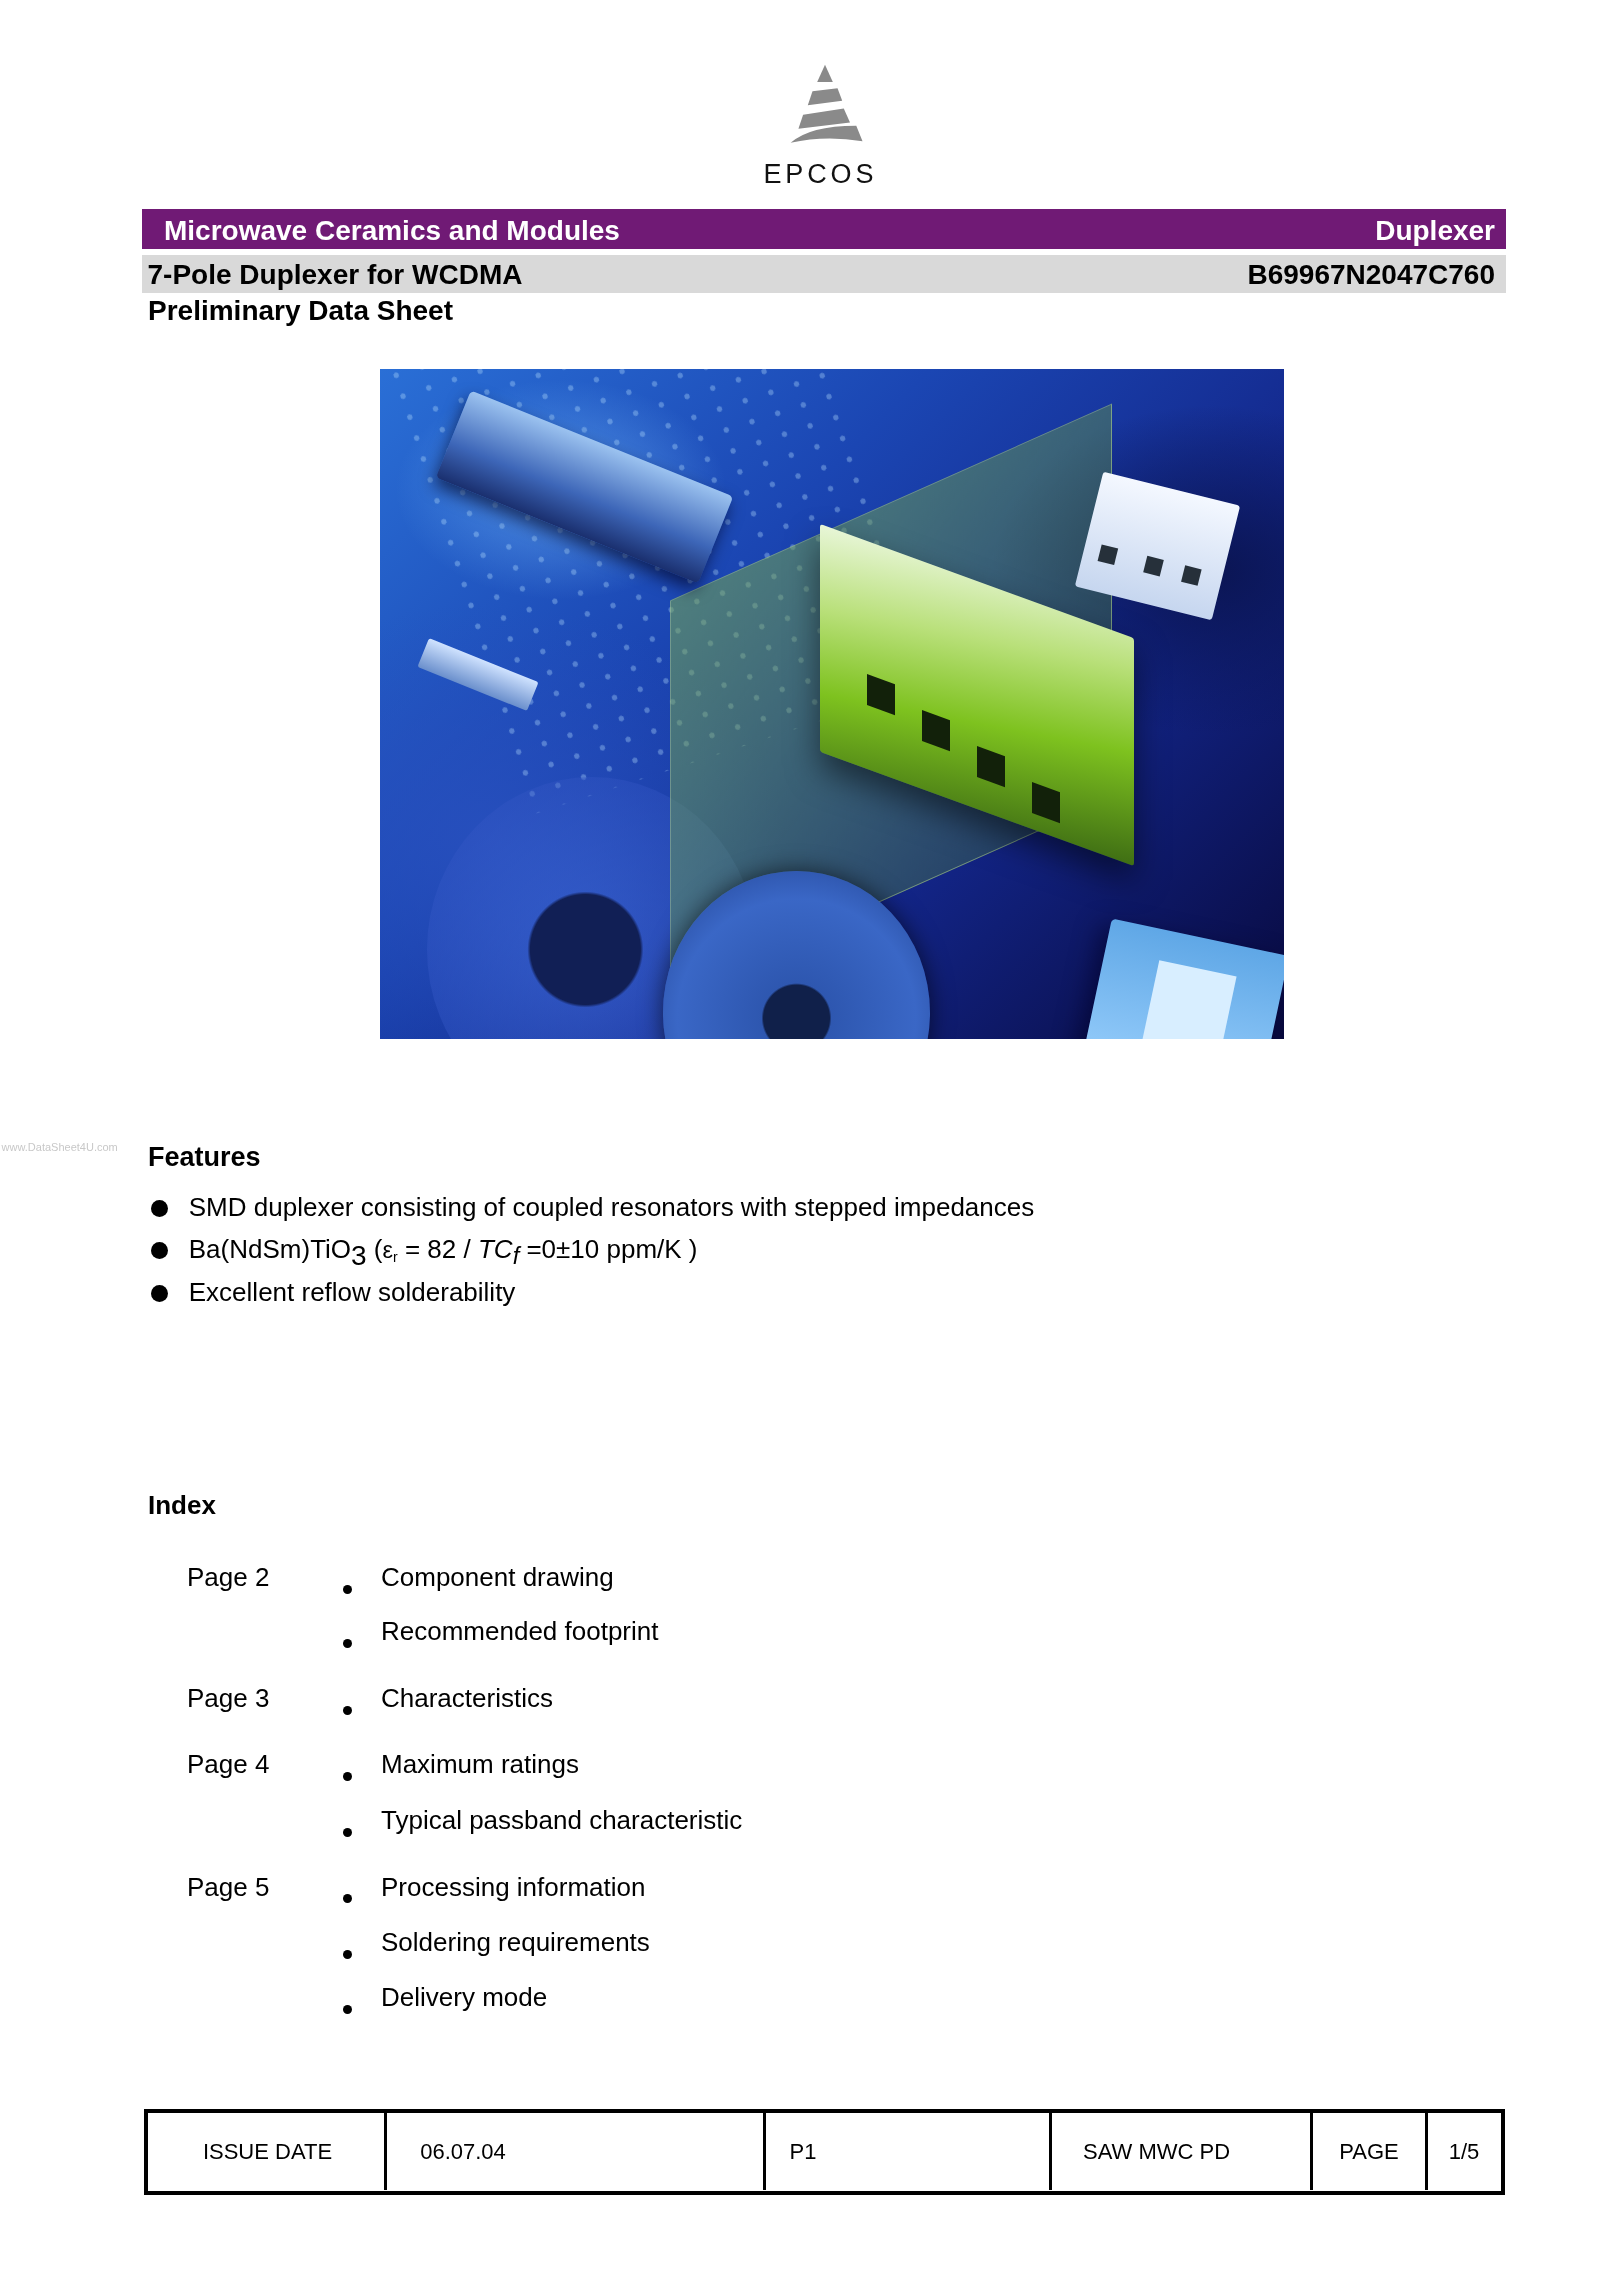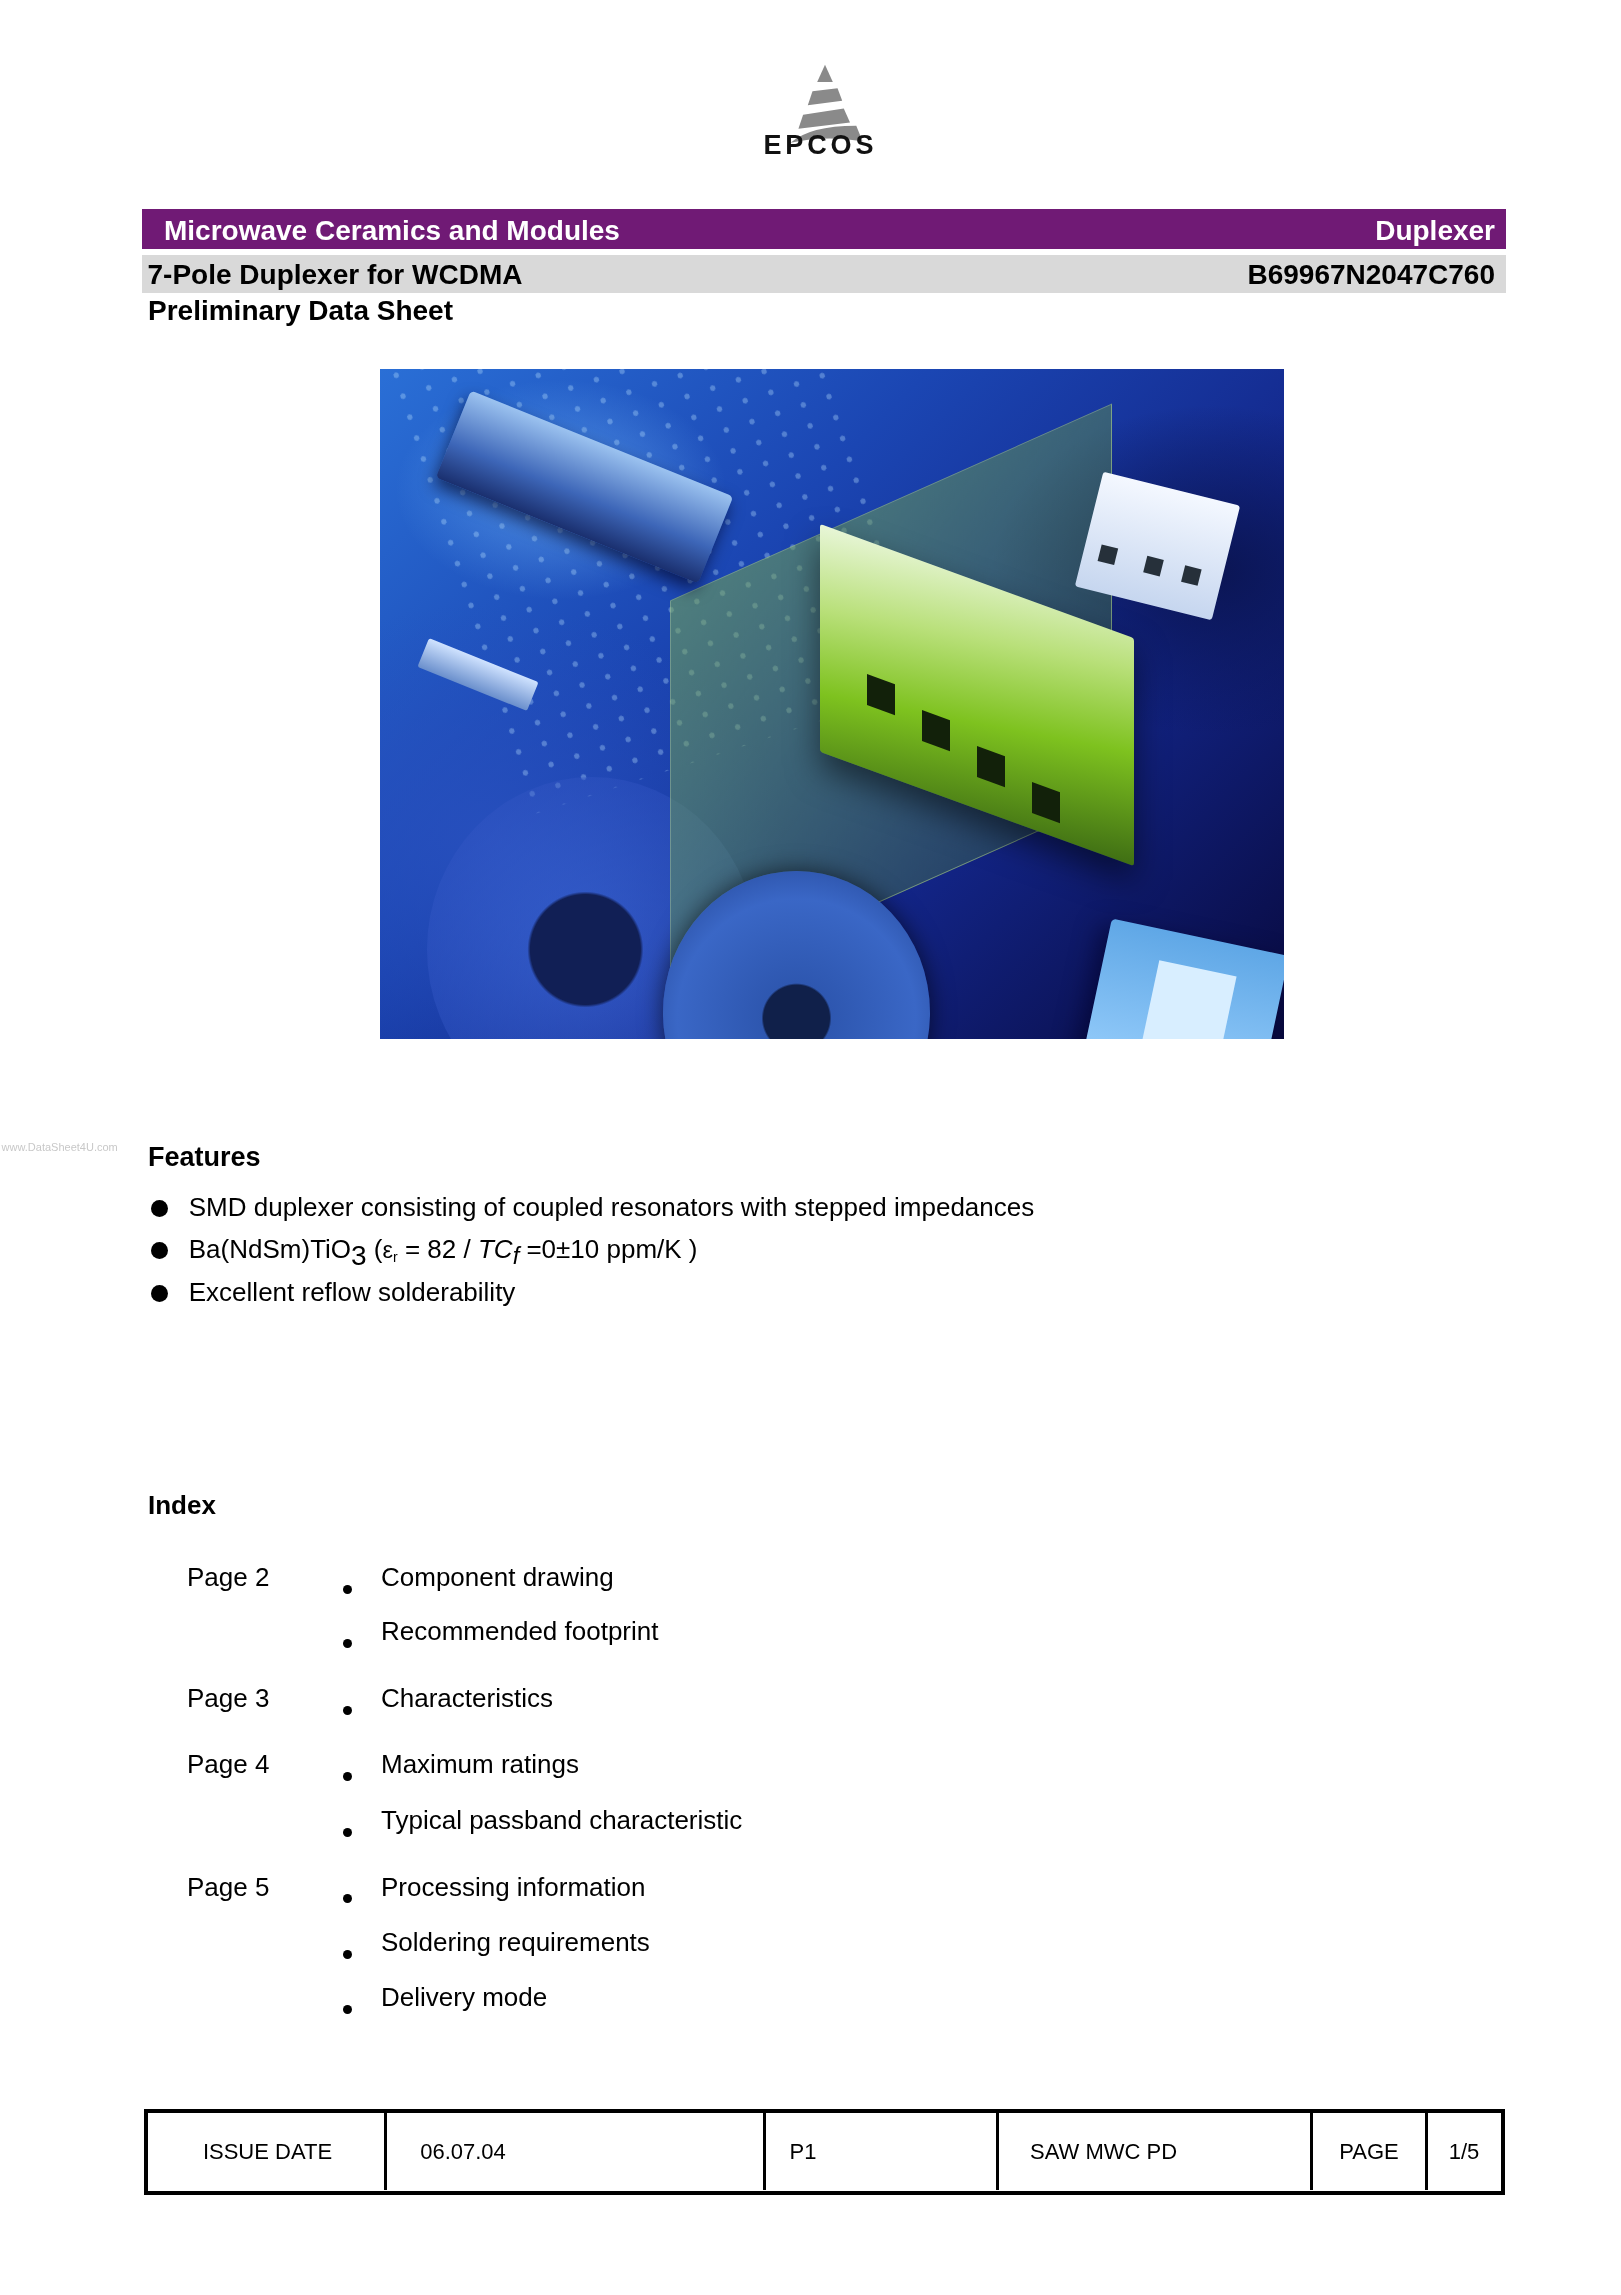--- a/index.html
+++ b/index.html
@@ -3,21 +3,21 @@
 <meta charset="utf-8">
 <style>
   html, body { margin:0; padding:0; background:#ffffff; }
   body { width:1622px; height:2295px; position:relative; overflow:hidden;
          font-family:"Liberation Sans", sans-serif; color:#000; }
   .abs { position:absolute; }
 
   
   #logo { left:754px; top:60px; width:141px; height:118px; }
   #logo svg { position:absolute; left:23.6px; top:0; }
-  #logo .wordmark { position:absolute; left:9.4px; top:72px; font-weight:bold;
+  #logo .wordmark { position:absolute; left:9.4px; top:101px; font-weight:normal;
     font-size:27px; letter-spacing:3.9px; line-height:27px; color:#111; }
 
   
   .bar { position:absolute; left:142px; width:1364px; }
   #bar-dark { top:209px; height:40px; background:#701a75; color:#fff; }
   #bar-light { top:255px; height:38px; background:#d9d9d9; color:#000; }
   .bar .l, .bar .r { position:absolute; font-weight:bold; font-size:28px; line-height:28px; white-space:nowrap; }
   #bar-dark .l { left:22px; top:7.9px; }
   #bar-dark .r { right:11px; top:7.9px; }
   #bar-light .l { left:5.5px; top:5.5px; }
@@ -172,17 +172,17 @@
 <div class="idx-dot" style="top:1950px"></div>
 <div class="idx-item" style="top:1927px">Soldering requirements</div>
 
 <div class="idx-dot" style="top:2005px"></div>
 <div class="idx-item" style="top:1982px">Delivery mode</div>
 
 <div id="footer" class="abs">
   <div class="cell" style="left:5px;width:229px">ISSUE DATE</div>
   <div class="cell div" style="left:236px;width:155px">06.07.04</div>
   <div class="cell div" style="left:615px;width:77px">P1</div>
-  <div class="cell div" style="left:848px;width:212px">SAW MWC PD</div>
+  <div class="cell div" style="left:901px;width:212px">SAW MWC PD</div>
   <div class="cell div" style="left:1162px;width:115px">PAGE</div>
   <div class="cell div" style="left:1277px;width:75px">1/5</div>
 </div>
 
 
 </body></html>

